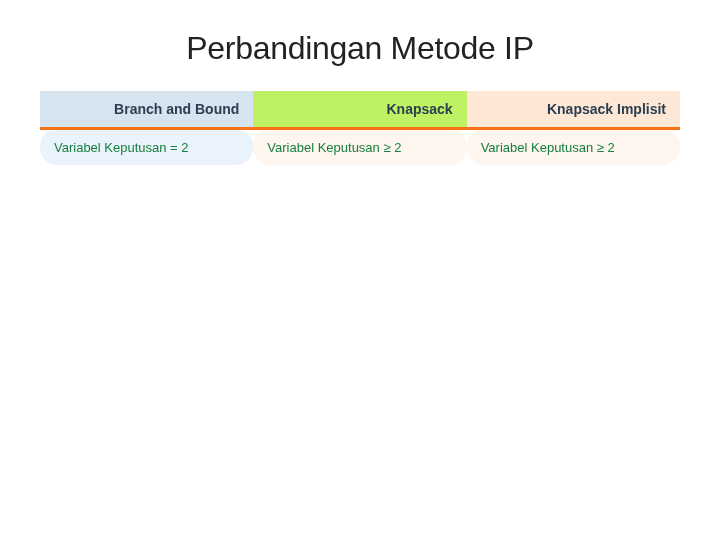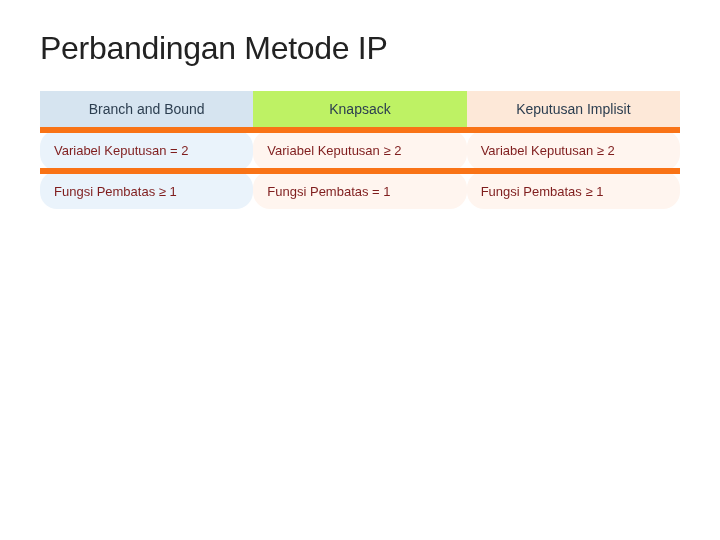--- a/index.html
+++ b/index.html
@@ -16,34 +16,35 @@
       padding: 30px 40px;
       overflow: hidden;
     }
 
     .page-title {
       font-size: 32px;
       font-weight: 400;
       color: #222222;
       margin-bottom: 24px;
       letter-spacing: -0.3px;
+      text-align: center;
     }
 
     table {
       width: 100%;
       border-collapse: collapse;
       table-layout: fixed;
     }
 
     thead tr th {
       padding: 10px 14px;
       font-size: 14px;
-      font-weight: 400;
+      font-weight: 700;
       color: #333333;
-      text-align: center;
+      text-align: right;
       vertical-align: middle;
     }
 
     thead tr th:nth-child(1) {
       background-color: #d6e4f0;
       color: #2c3e50;
     }
 
     thead tr th:nth-child(2) {
       background-color: #bef264;
@@ -51,23 +52,23 @@
     }
 
     thead tr th:nth-child(3) {
       background-color: #fde8d8;
       color: #2c3e50;
     }
 
     tbody tr td {
       padding: 10px 14px;
       font-size: 13px;
-      color: #7f1d1d;
+      color: #15803d;
       vertical-align: top;
-      border-top: 6px solid #f97316;
+      border-top: 3px solid #f97316;
       border-radius: 17px;
     }
 
     tbody tr:nth-child(odd) td:nth-child(1) {
       background-color: #eaf3fb;
     }
     tbody tr:nth-child(even) td:nth-child(1) {
       background-color: #eaf3fb;
     }
 
@@ -90,28 +91,23 @@
 </head>
 <body>
 
 <h1 class="page-title">Perbandingan Metode IP</h1>
 
 <table>
   <thead>
     <tr>
       <th>Branch and Bound</th>
       <th>Knapsack</th>
-      <th>Keputusan Implisit</th>
+      <th>Knapsack Implisit</th>
     </tr>
   </thead>
   <tbody>
     <tr>
       <td>Variabel Keputusan = 2</td>
       <td>Variabel Keputusan ≥ 2</td>
       <td>Variabel Keputusan ≥ 2</td>
     </tr>
-    <tr>
-      <td>Fungsi Pembatas ≥ 1</td>
-      <td>Fungsi Pembatas = 1</td>
-      <td>Fungsi Pembatas ≥ 1</td>
-    </tr>
   </tbody>
 </table>
 
 </body></html>

